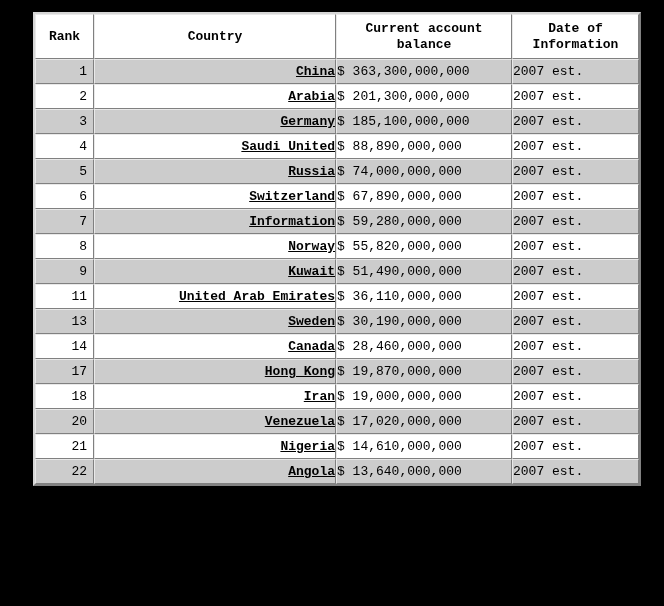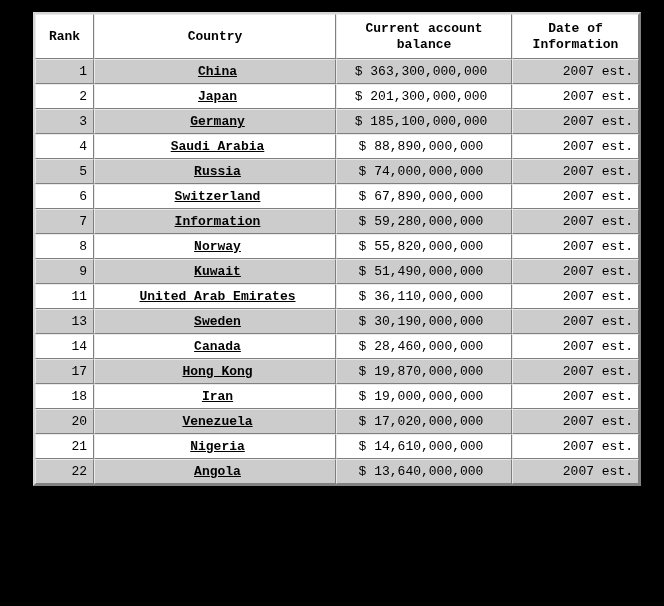--- a/index.html
+++ b/index.html
@@ -49,23 +49,23 @@
   }
   td {
     font-size: 13px;
     height: 25px;
     white-space: nowrap;
     padding: 0;
   }
   tbody tr:nth-child(odd) td  { background: #cccccc; }
   tbody tr:nth-child(even) td { background: #ffffff; }
   .c-rank    { text-align: right; padding-right: 6px; }
-  .c-country { text-align: center;  padding-left: 5px; }
-  .c-balance { text-align: center; padding-right: 6px; }
-  .c-date    { text-align: right; padding-right: 5px; }
+  .c-country { text-align: right;  padding-left: 5px; }
+  .c-balance { text-align: left; padding-right: 6px; }
+  .c-date    { padding-right: 5px; }
   .country-link {
     color: #000000;
     font-weight: bold;
     text-decoration: underline;
     cursor: pointer;
   }
 </style>
 </head>
 <body>
 
@@ -88,35 +88,35 @@
     <tbody id="table-body">
   <tr>
     <td class="c-rank">1</td>
     <td class="c-country"><a class="country-link">China</a></td>
     <td class="c-balance">$ 363,300,000,000</td>
     <td class="c-date">2007 est.</td>
   </tr>
 
   <tr>
     <td class="c-rank">2</td>
-    <td class="c-country"><a class="country-link">Japan</a></td>
+    <td class="c-country"><a class="country-link">Arabia</a></td>
     <td class="c-balance">$ 201,300,000,000</td>
     <td class="c-date">2007 est.</td>
   </tr>
 
   <tr>
     <td class="c-rank">3</td>
     <td class="c-country"><a class="country-link">Germany</a></td>
     <td class="c-balance">$ 185,100,000,000</td>
     <td class="c-date">2007 est.</td>
   </tr>
 
   <tr>
     <td class="c-rank">4</td>
-    <td class="c-country"><a class="country-link">Saudi Arabia</a></td>
+    <td class="c-country"><a class="country-link">Saudi United</a></td>
     <td class="c-balance">$ 88,890,000,000</td>
     <td class="c-date">2007 est.</td>
   </tr>
 
   <tr>
     <td class="c-rank">5</td>
     <td class="c-country"><a class="country-link">Russia</a></td>
     <td class="c-balance">$ 74,000,000,000</td>
     <td class="c-date">2007 est.</td>
   </tr>

